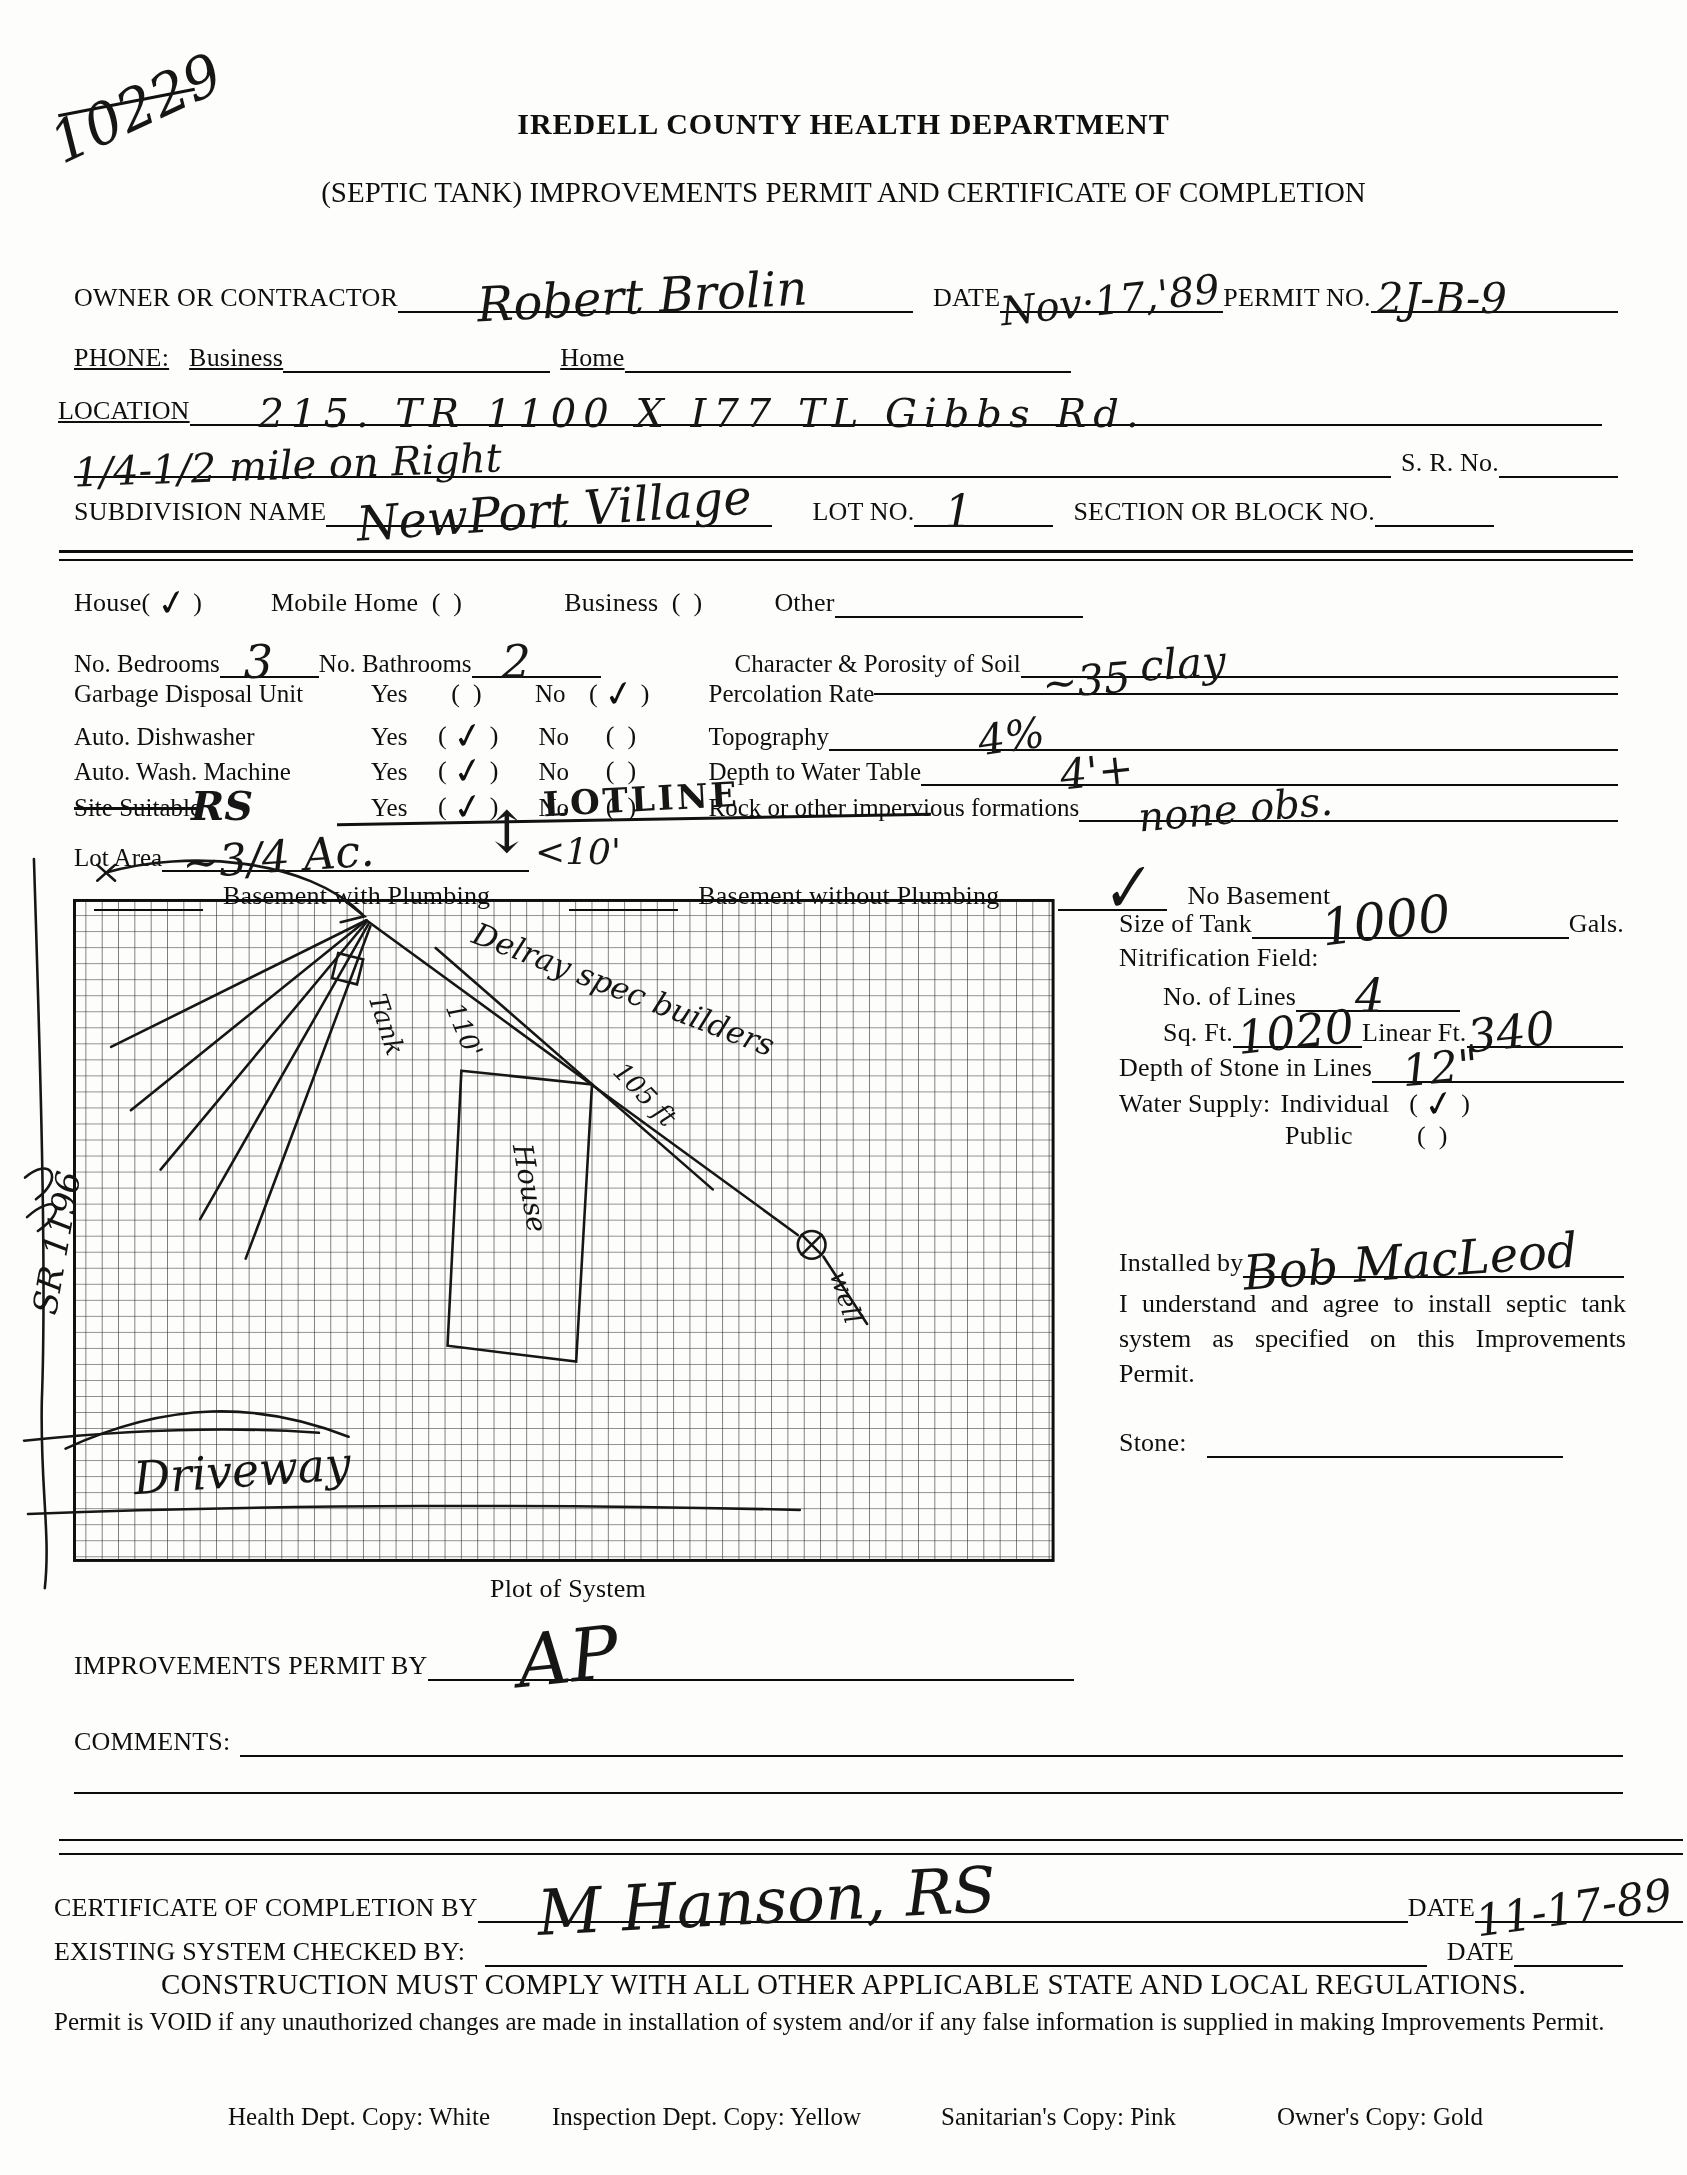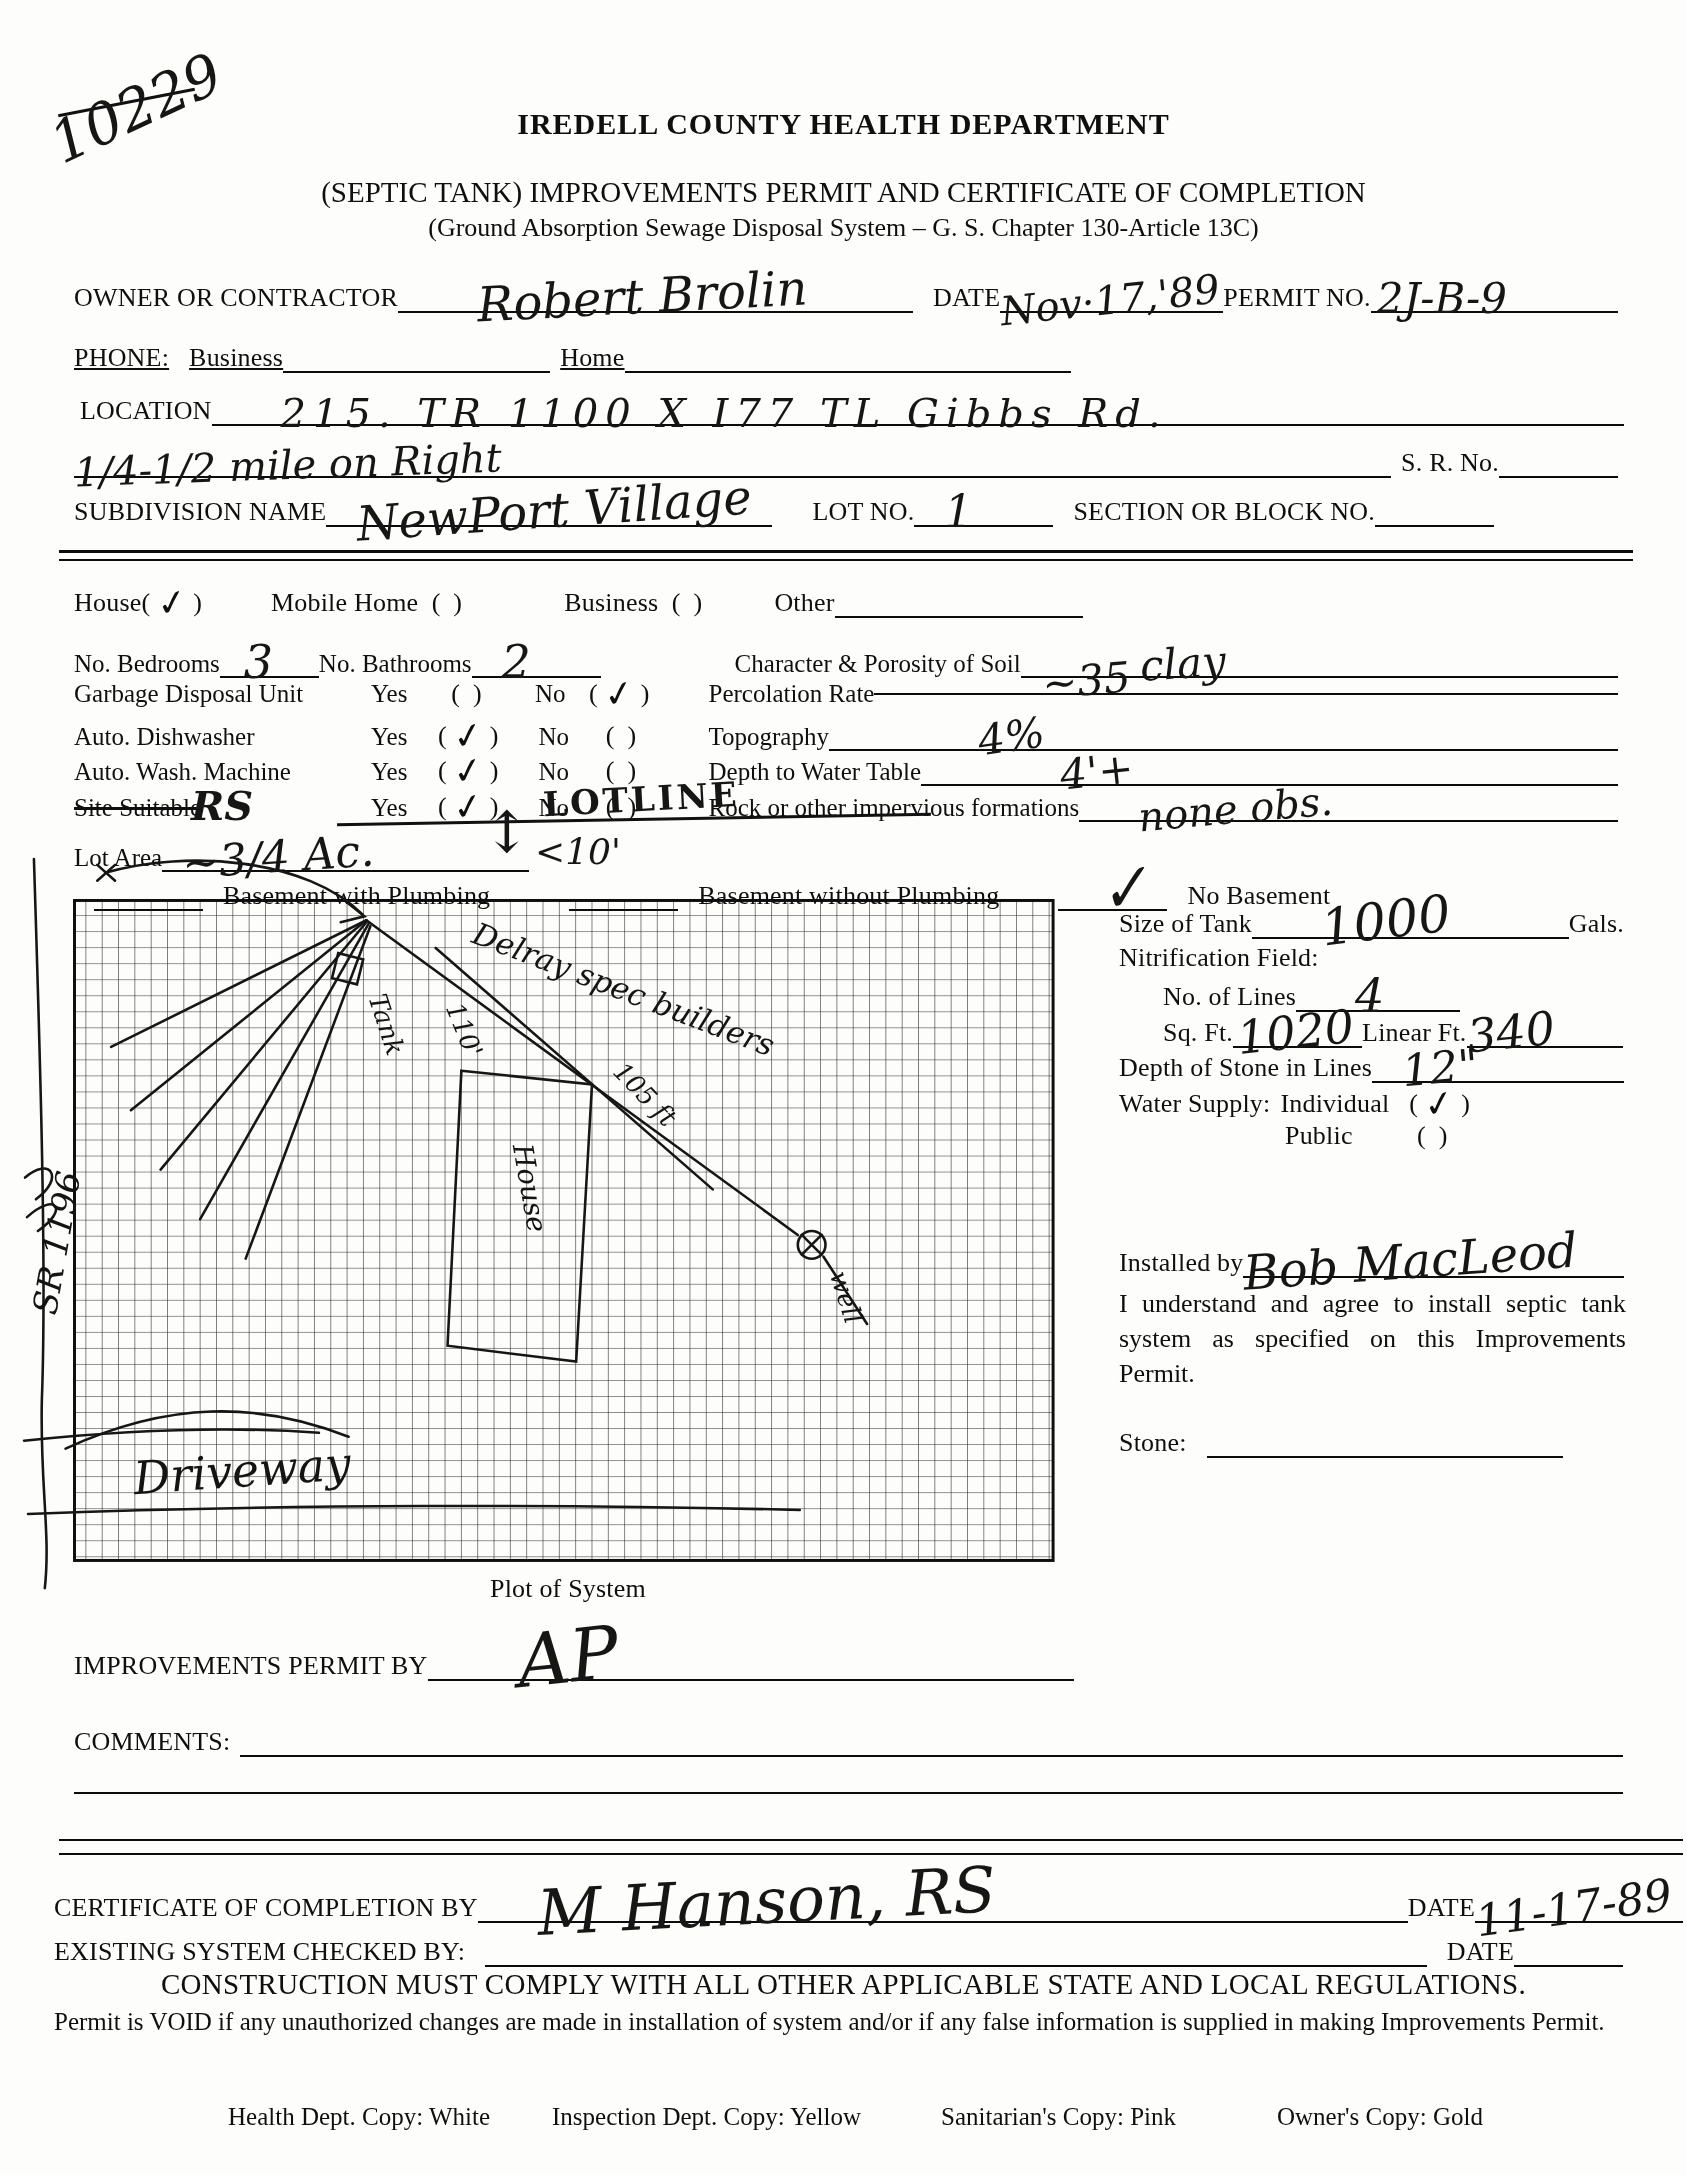--- a/index.html
+++ b/index.html
@@ -28,21 +28,20 @@
 </head>
 <body>
 
 <div class="page">
 
   <div class="abs" style="left:57px;top:101px;width:139px;border-top:3px solid #111;transform:rotate(-11deg);"></div>
   <div class="abs hand" style="left:42px;top:121px;font-size:57px;transform:rotate(-25deg);transform-origin:left top;">10229</div>
 
   <div class="abs title" style="left:0;top:107px;width:1687px;text-align:center;font-size:30px;">IREDELL COUNTY HEALTH DEPARTMENT</div>
   <div class="abs" style="left:0;top:176px;width:1687px;text-align:center;font-size:29px;">(SEPTIC TANK) IMPROVEMENTS PERMIT AND CERTIFICATE OF COMPLETION</div>
-  <div class="abs" style="left:0;top:213px;width:1687px;text-align:center;font-size:26px;">(Ground Absorption Sewage Disposal System – G. S. Chapter 130-Article 13C)</div>
 
   <div class="abs row" style="left:74px;top:267px;width:1544px;height:46px;">
     <span class="lbl">OWNER OR CONTRACTOR</span>
     <span class="ul" style="width:515px;">
       <span class="hand" style="font-size:48px;left:79px;transform:rotate(-3deg);">Robert Brolin</span>
     </span>
     <span class="gap20"></span>
     <span class="lbl">DATE</span>
     <span class="ul" style="width:223px;">
       <span class="hand" style="font-size:40px;left:0;transform:rotate(-6deg);">Nov·17,'89</span>
@@ -56,21 +55,21 @@
   <div class="abs row" style="left:74px;top:337px;width:1544px;height:36px;text-decoration:underline;">
     <span class="lbl">PHONE:</span>
     <span class="gap20"></span>
     <span class="lbl">Business</span>
     <span class="ul" style="width:267px;"></span>
     <span class="gap10"></span>
     <span class="lbl">Home</span>
     <span class="ul" style="width:446px;"></span>
   </div>
 
-  <div class="abs row" style="left:80px;top:384px;width:1544px;height:42px;">
+  <div class="abs row" style="left:58px;top:384px;width:1544px;height:42px;text-decoration:underline;">
     <span class="lbl">LOCATION</span>
     <span class="ul" style="flex:1;">
       <span class="hand" style="font-size:40px;left:69px;letter-spacing:7px;">215.   TR 1100   X I77   TL Gibbs Rd.</span>
     </span>
   </div>
   <div class="abs row" style="left:74px;top:436px;width:1544px;height:42px;">
     <span class="ul" style="flex:1;">
       <span class="hand" style="font-size:40px;left:0;transform:rotate(-2deg);">1/4-1/2 mile on Right</span>
     </span>
     <span class="gap10"></span>

